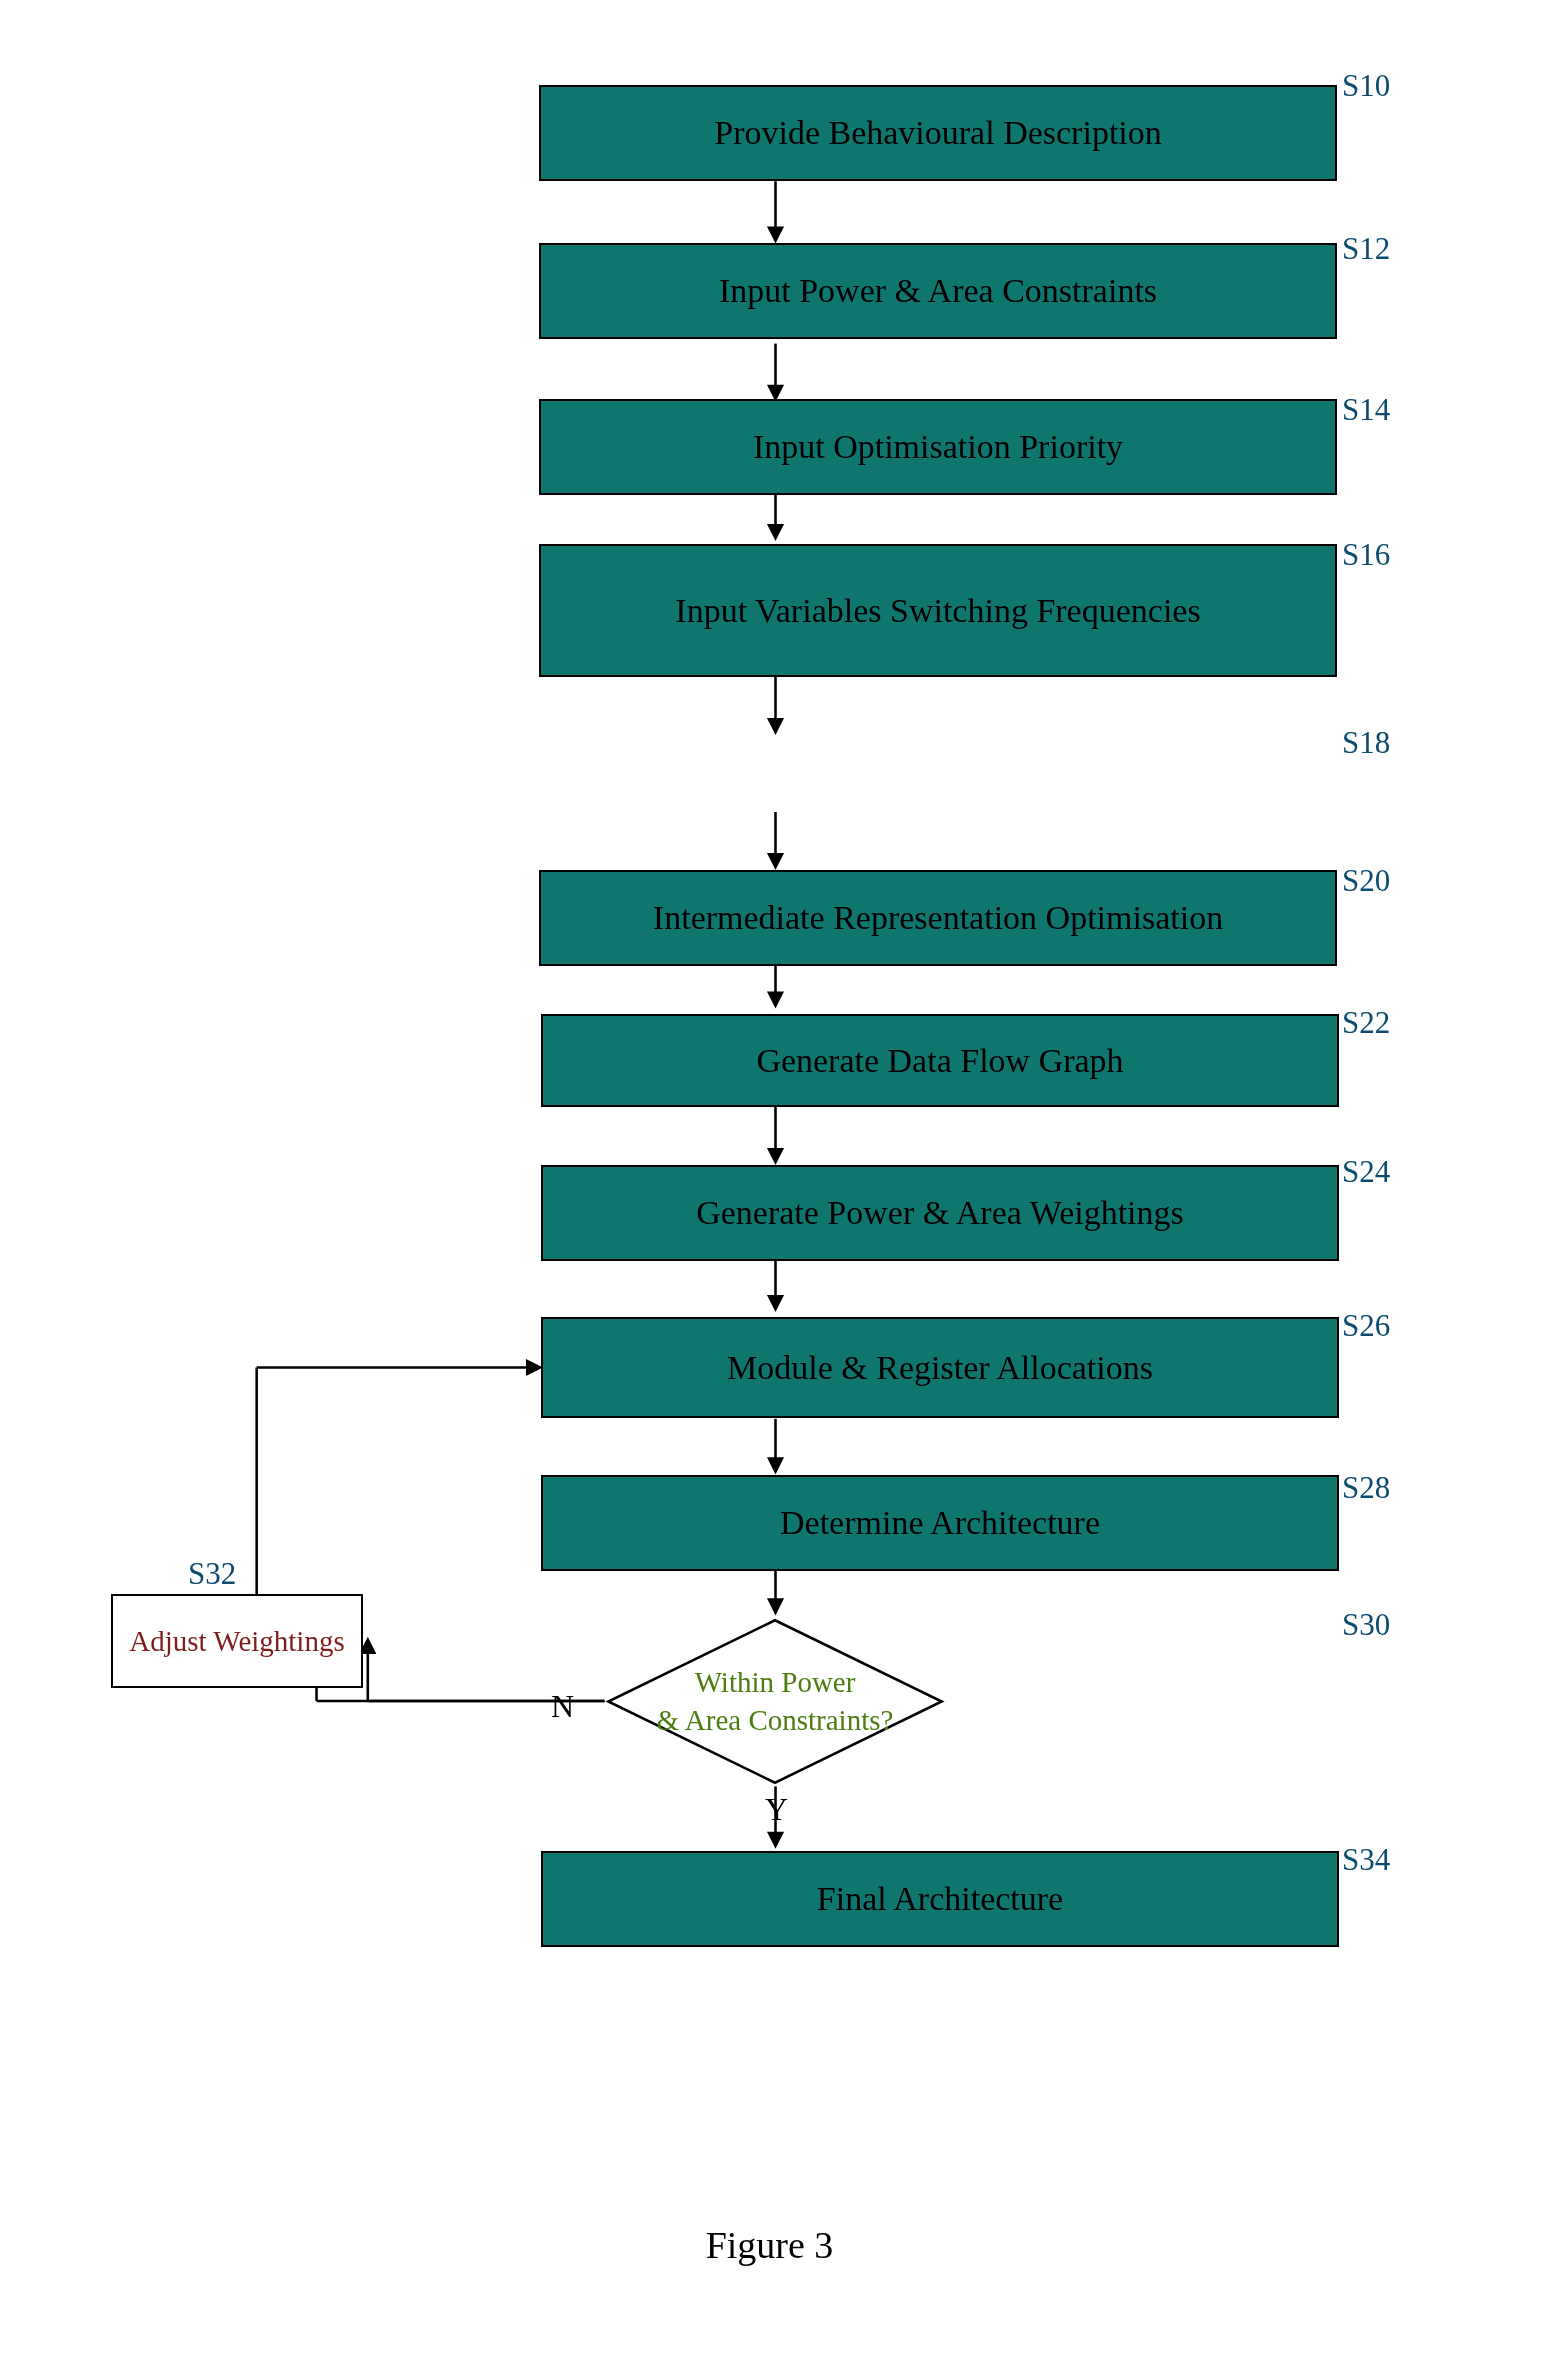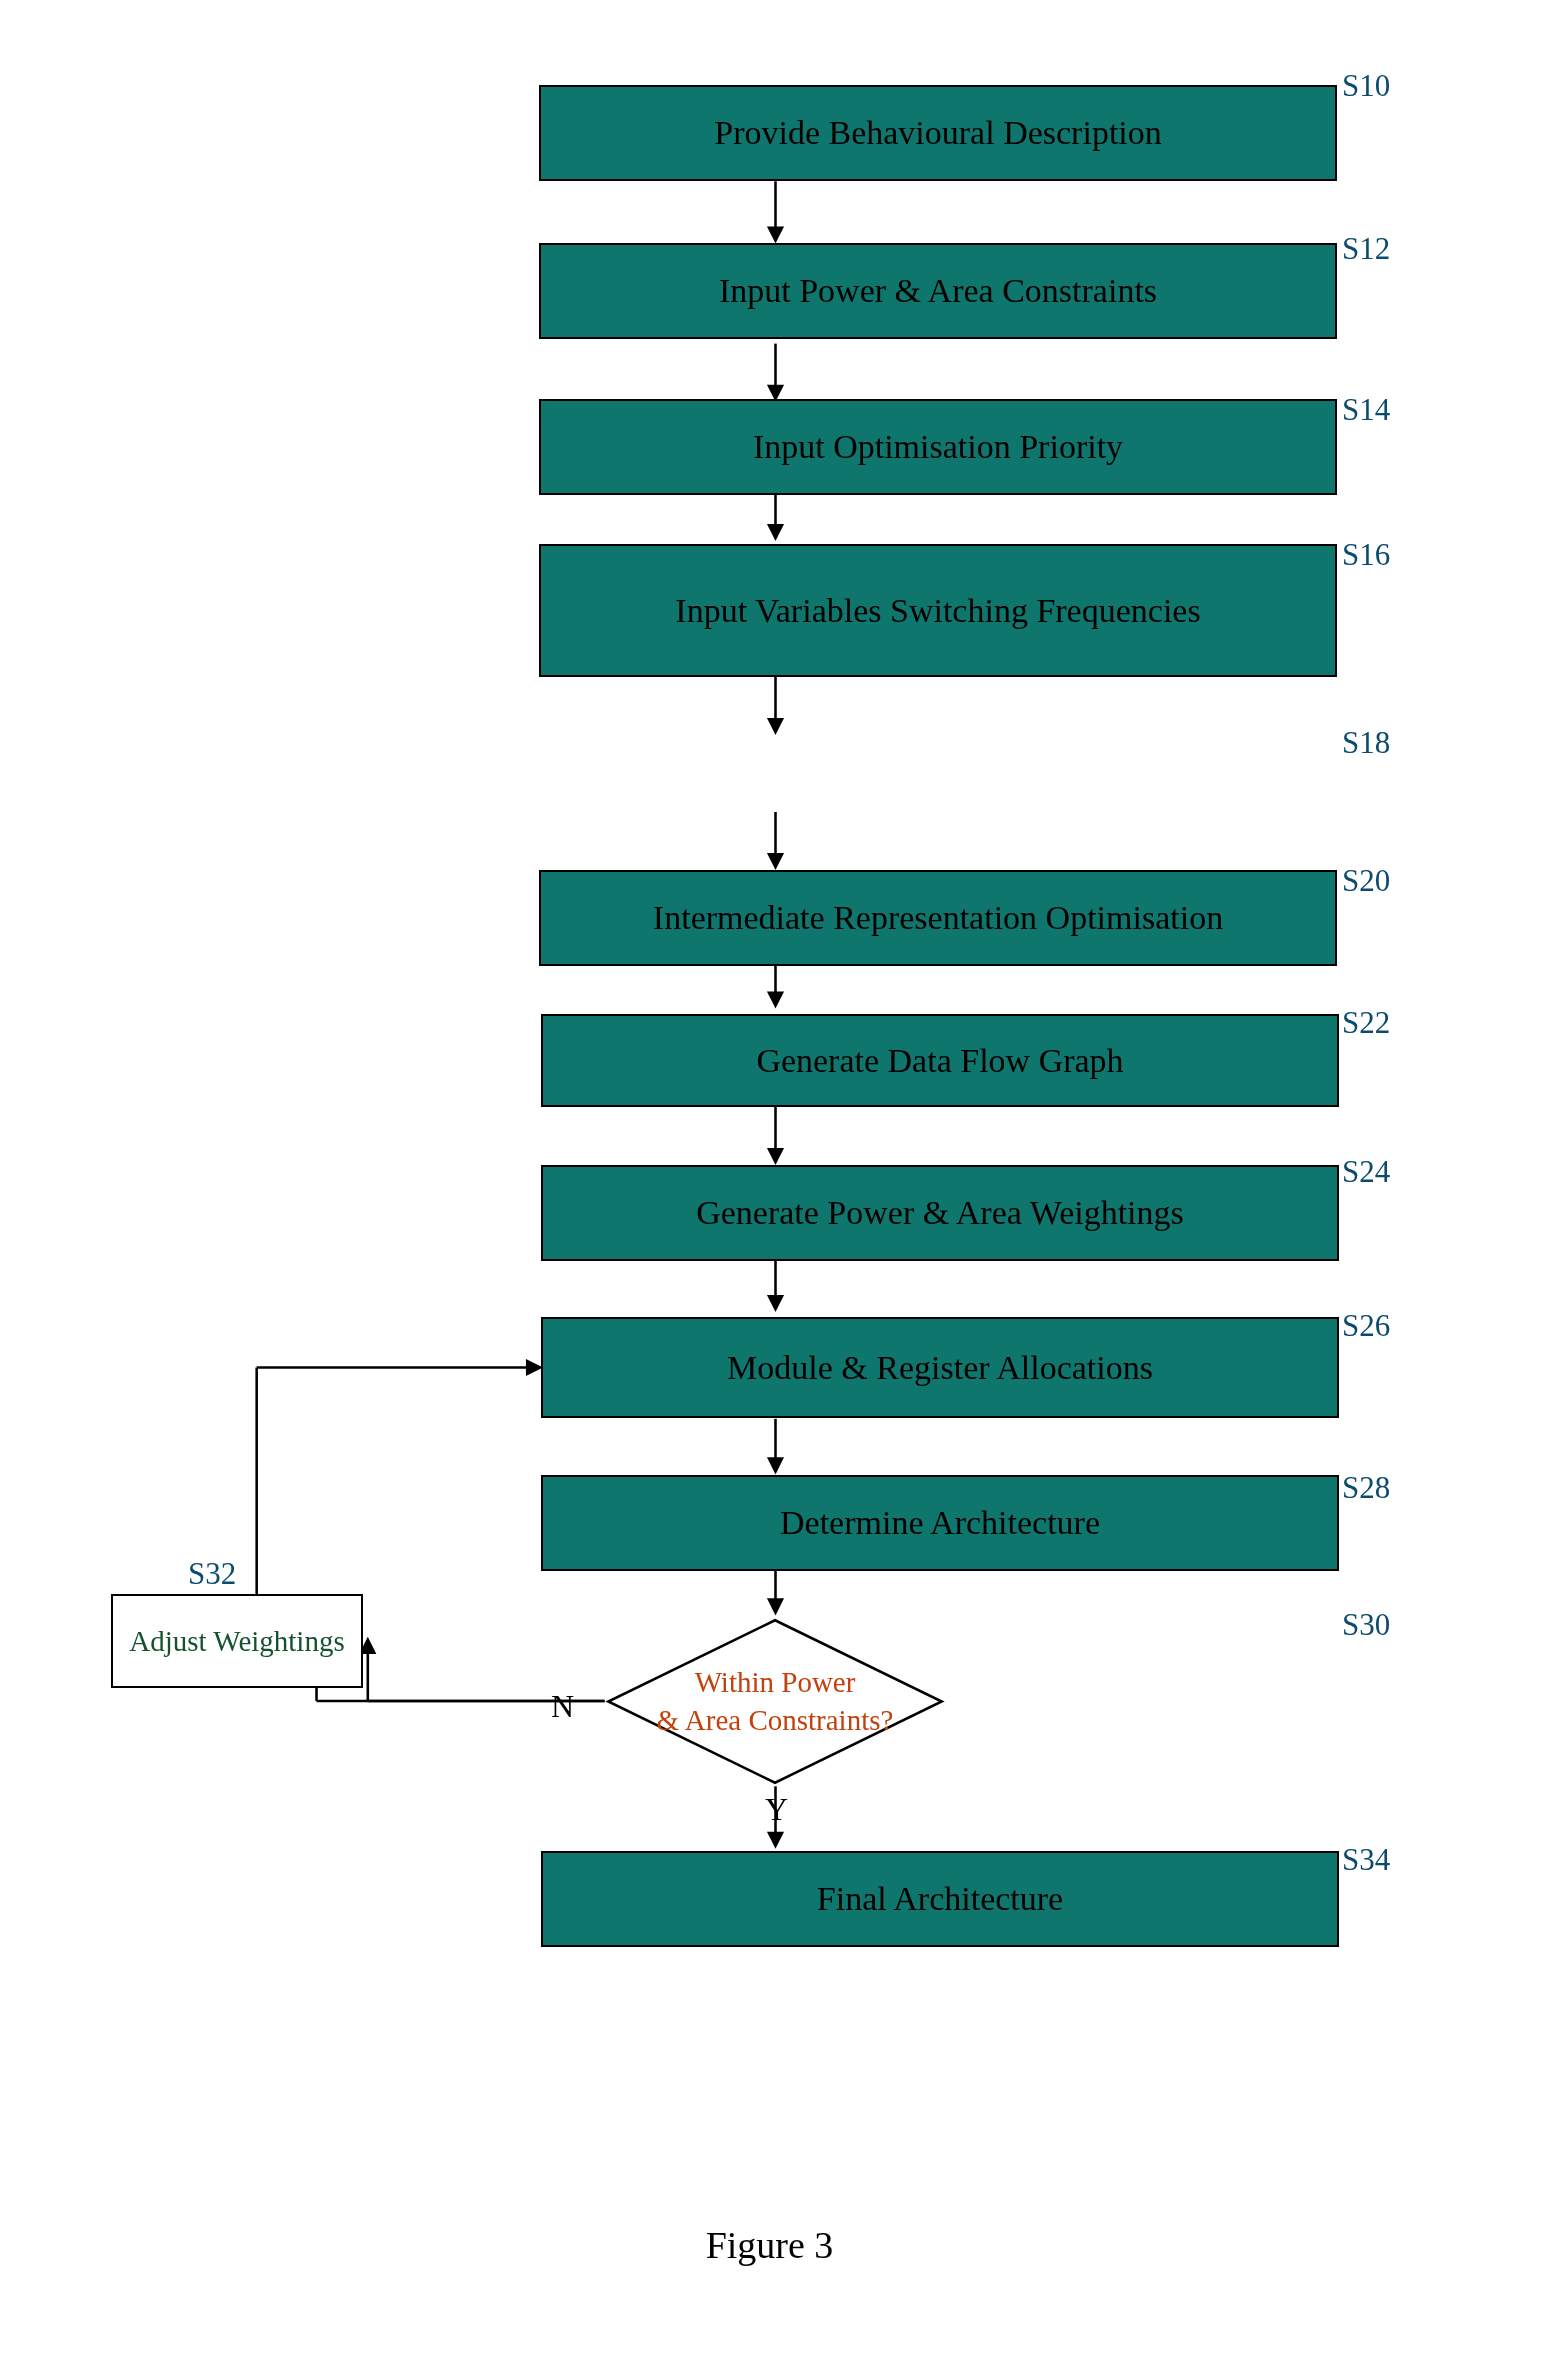--- a/index.html
+++ b/index.html
@@ -36,36 +36,36 @@
     }
     .flow-box-small {
       position: absolute;
       border: 2.6px solid #000;
       background: #fff;
       display: flex;
       align-items: center;
       justify-content: center;
       text-align: left;
       font-size: 31px;
-      color: #14532d;
+      color: #7f1d1d;
     }
     .diamond {
       position: absolute;
       width: 342px;
       height: 171px;
     }
     .diamond svg {
       width: 100%;
       height: 100%;
     }
     .diamond-label {
       position: absolute;
       text-align: center;
       font-size: 32px;
-      color: #c2410c;
+      color: #4d7c0f;
       pointer-events: none;
     }
     .connector-svg {
       position: absolute;
       top: 0;
       left: 0;
       width: 1551px;
       height: 2377px;
       pointer-events: none;
     }

